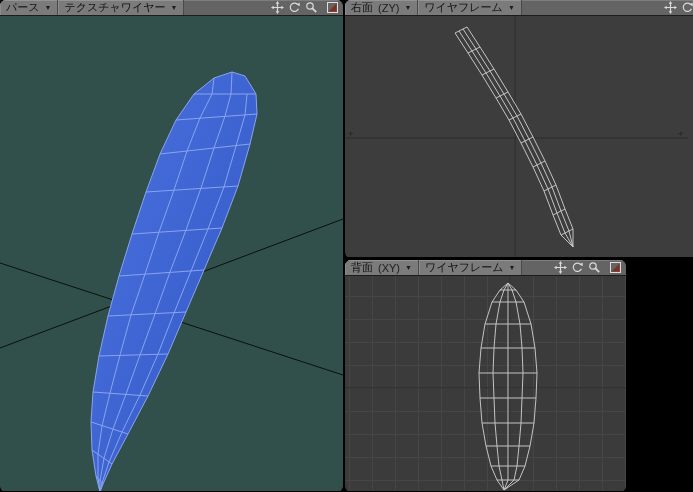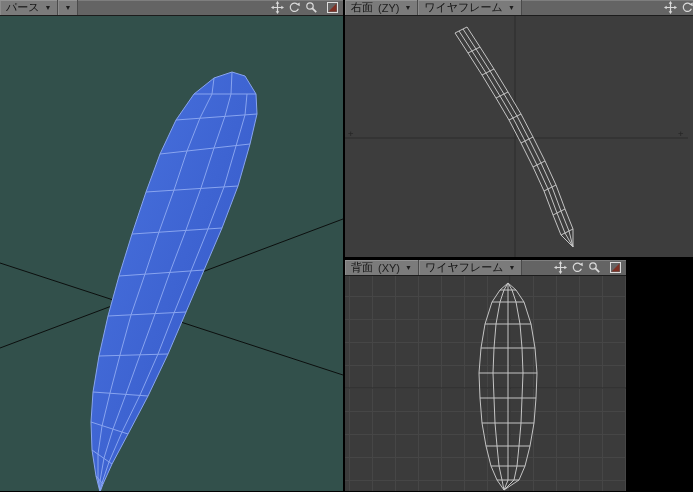--- a/index.html
+++ b/index.html
@@ -1,19 +1,19 @@
 <!DOCTYPE html>
 <html><head>
 <meta charset="utf-8">
 <style>
   * { margin:0; padding:0; box-sizing:border-box; }
   body { background:#1a1a1a; font-family:"Liberation Sans", sans-serif; }
   .stage { position:relative; width:693px; height:492px; background:#000; overflow:hidden; }
 
-  .viewport { position:absolute; overflow:hidden; }
+  .viewport { position:absolute; overflow:hidden;border-radius:6px; }
   .vp-persp { left:0; top:0; width:343px; height:492px; }
   .vp-side  { left:345px; top:0; width:391px; height:258px; }
   .vp-back  { left:345px; top:260px; width:281px; height:232px; }
 
   .vp-header {
     position:relative; height:16px; background:#646464;
     display:flex; align-items:stretch;
     border-bottom:1px solid #1c1c1c;
     box-shadow: inset 0 1px 0 #7e7e7e;
     font-size:11px; color:#101010; user-select:none;
@@ -58,20 +58,21 @@
 
 <div class="stage">
 
   <div class="viewport vp-persp">
     <div class="vp-header">
       <div class="dd">
         <span>パース</span>
         <span class="arrow">▼</span>
       </div>
       <div class="dd">
+        <span>テクスチャワイヤー</span>
         <span class="arrow">▼</span>
       </div>
       <div class="hdr-fill"></div>
       <div class="hdr-icons">
         <span class="hicon">
           <svg width="13" height="13" viewBox="0 0 13 13">
             <path d="M6.5 2 V11 M2 6.5 H11" stroke="#d9d9d9" stroke-width="1.2" fill="none"></path>
             <path d="M6.5 0 L4.7 2.7 H8.3 Z M6.5 13 L4.7 10.3 H8.3 Z M0 6.5 L2.7 4.7 V8.3 Z M13 6.5 L10.3 4.7 V8.3 Z" fill="#d9d9d9"></path>
           </svg>
         </span>

